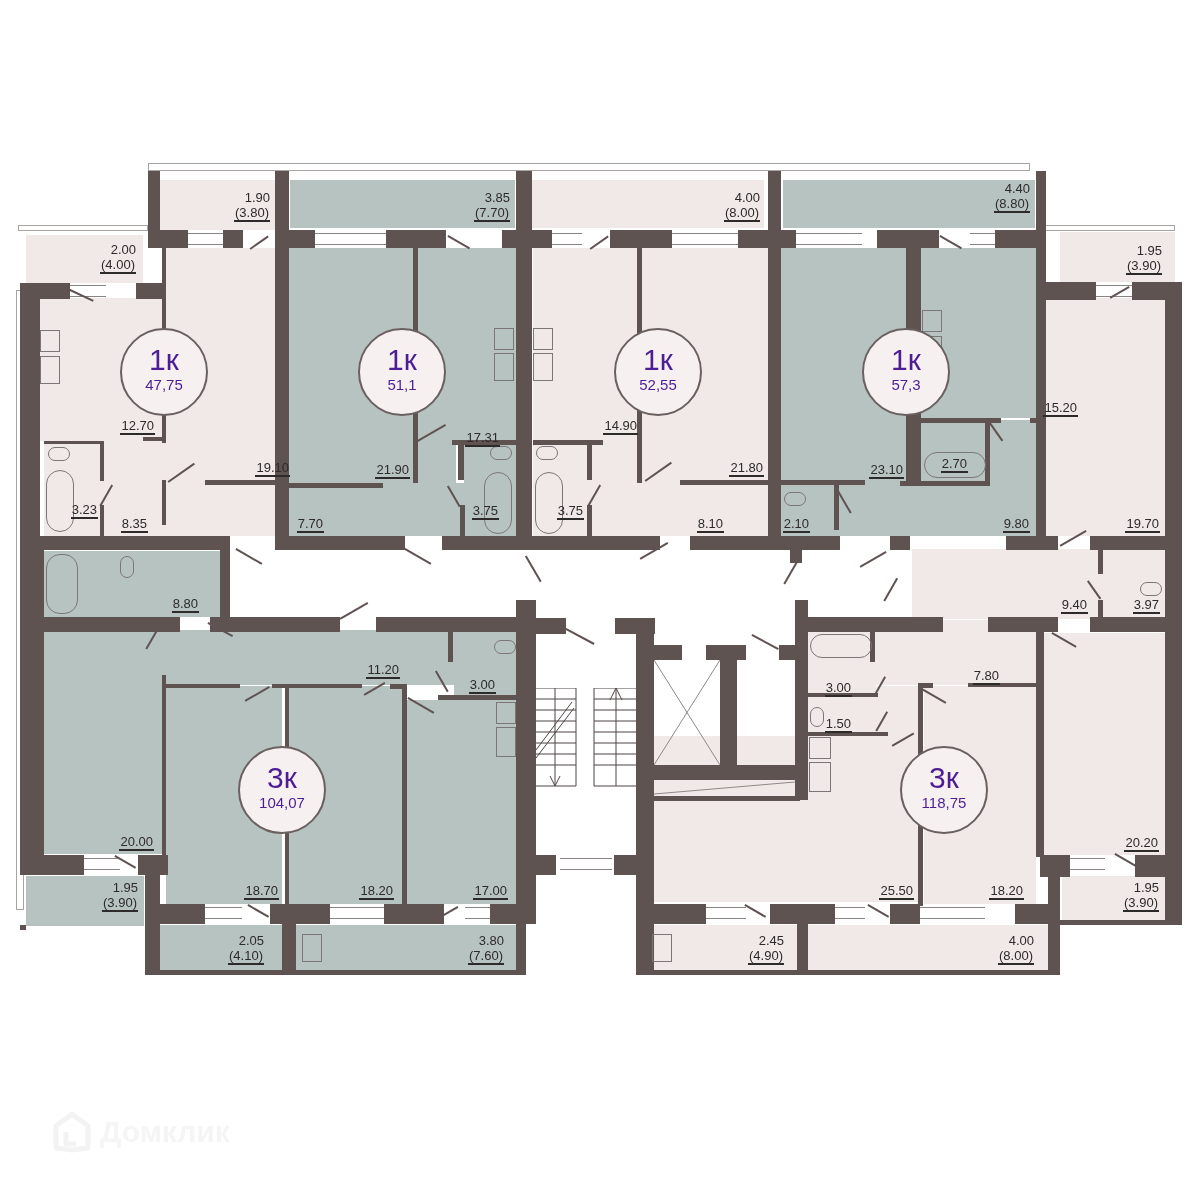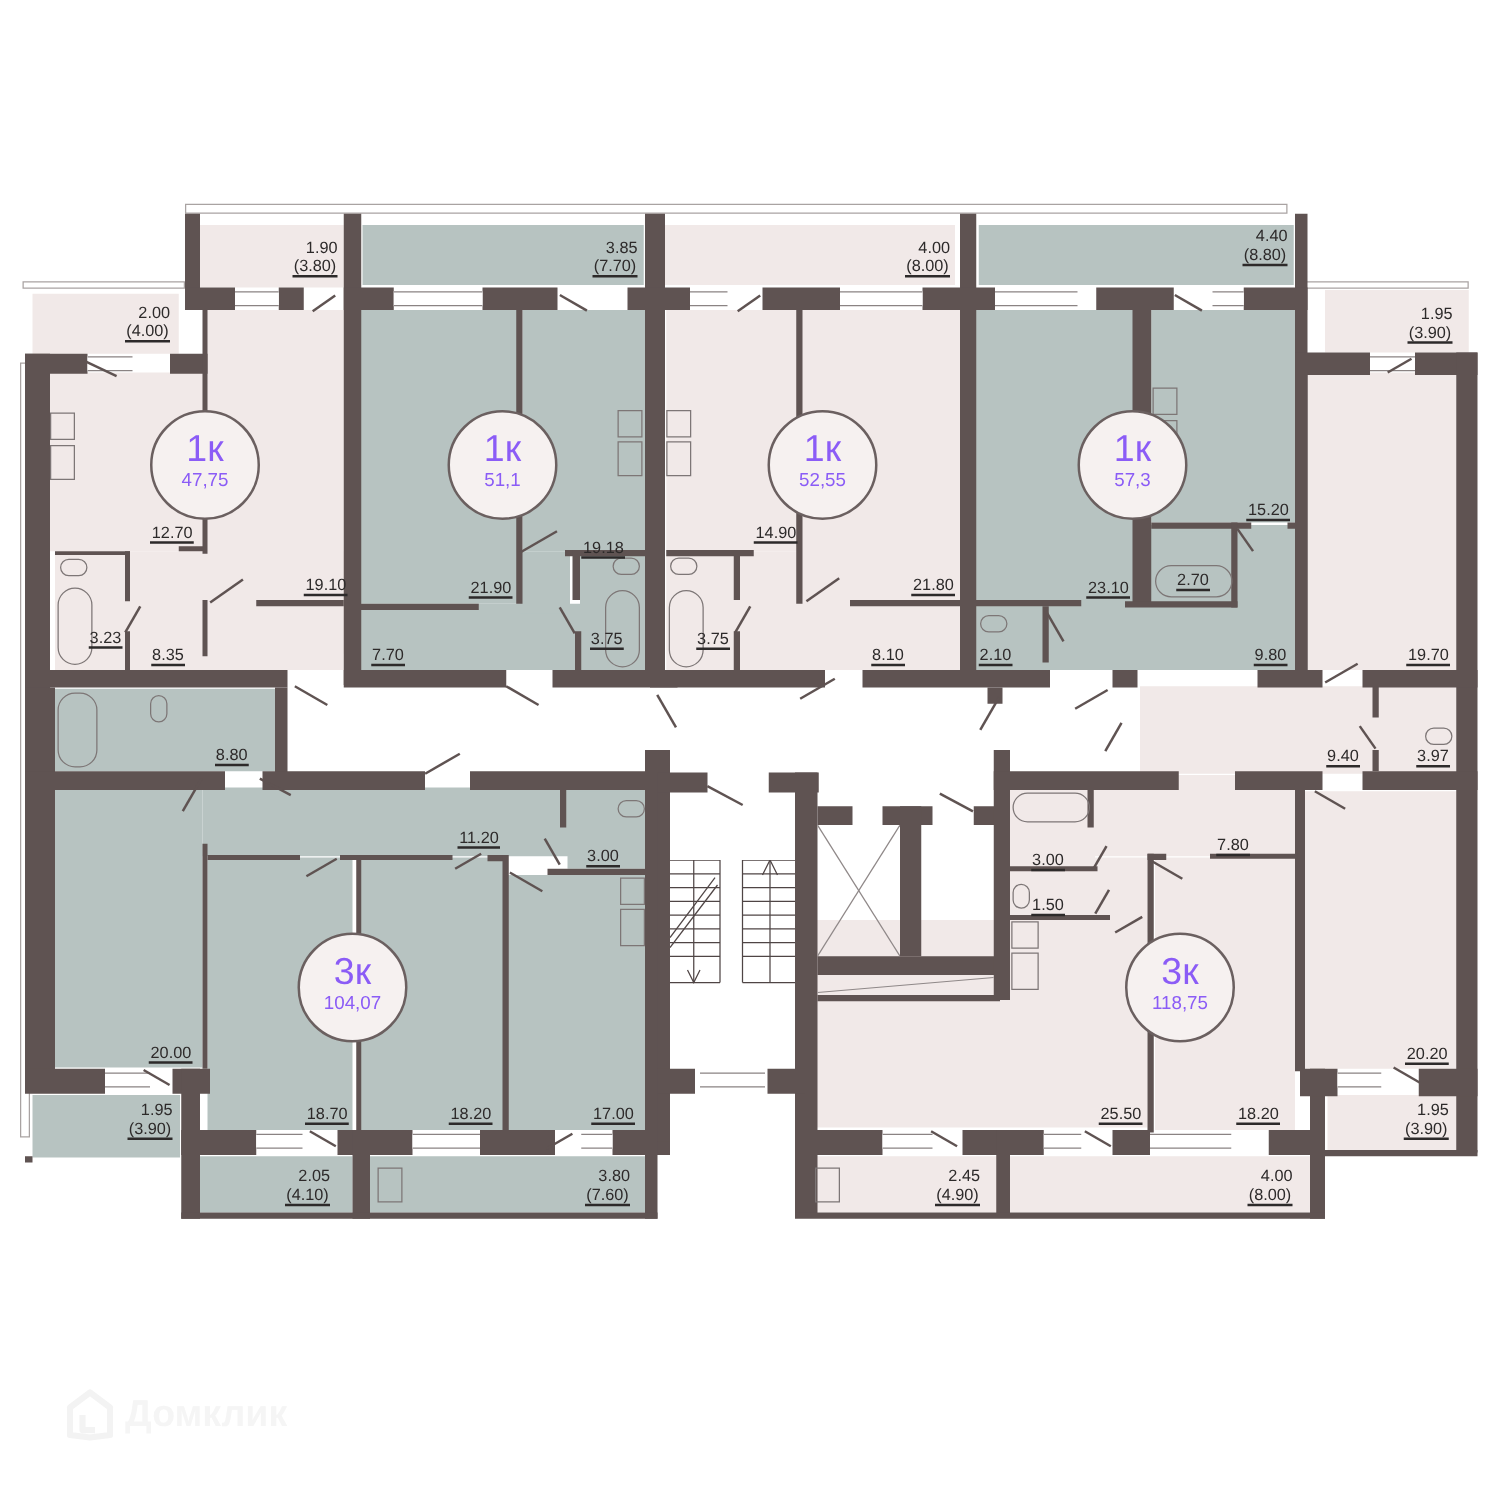--- a/index.html
+++ b/index.html
@@ -7,21 +7,21 @@
   #plan{position:absolute;left:0;top:0;width:1200px;height:1200px;}
   .r{position:absolute;box-sizing:border-box;}
   .pink{background:#f1e9e8;}
   .gray{background:#b7c3c1;}
   .white{background:#ffffff;}
   .w{position:absolute;background:#5f5352;}
   .edge{position:absolute;border:1px solid #a9a3a2;background:#ffffff;box-sizing:border-box;}
   .lbl{position:absolute;font-size:13px;color:#2d2a2a;text-align:right;line-height:15px;white-space:nowrap;}
   .lbl .v{display:inline-block;border-bottom:2px solid #2d2a2a;padding:0 1px;}
   .lbl .b{display:block;}
-  .badge{position:absolute;width:88px;height:88px;border-radius:50%;background:#f6f1f0;border:2px solid #6b6060;box-sizing:border-box;text-align:center;color:#8b5cf6;}
+  .badge{position:absolute;width:88px;height:88px;border-radius:50%;background:#f6f1f0;border:2px solid #6b6060;box-sizing:border-box;text-align:center;color:#4c1d95;}
   .badge .t{display:block;font-size:30px;line-height:32px;margin-top:14px;}
   .badge .a{display:block;font-size:15px;line-height:18px;}
   .fixt{position:absolute;border:1px solid #7d7676;box-sizing:border-box;}
   .tub{border-radius:14px;}
   .swing{position:absolute;height:1.5px;background:#5f5352;transform-origin:0 50%;}
   .win{position:absolute;background:#ffffff;border-top:1px solid #8a8383;border-bottom:1px solid #8a8383;box-sizing:border-box;}
   .logo{position:absolute;left:52px;top:1110px;display:flex;align-items:center;gap:8px;color:#f4f4f4;font-size:30px;font-weight:bold;opacity:.9;}
 </style>
 </head>
 <body>
@@ -353,38 +353,38 @@
   <div class="fixt tub" style="left:494px;top:640px;width:22px;height:14px;"></div>
   <div class="fixt tub" style="left:1140px;top:582px;width:22px;height:14px;"></div>
   <div class="fixt tub" style="left:810px;top:707px;width:14px;height:20px;"></div>
 
   <div class="fixt" style="left:302px;top:934px;width:20px;height:28px;"></div>
   <div class="fixt" style="left:652px;top:934px;width:20px;height:28px;"></div>
 
   <div class="lbl" style="left:70px;top:242px;width:66px;"><span class="b">2.00</span><span class="v">(4.00)</span></div>
   <div class="lbl" style="left:200px;top:190px;width:70px;"><span class="b">1.90</span><span class="v">(3.80)</span></div>
   <div class="lbl" style="left:100px;top:418px;width:55px;"><span class="v">12.70</span></div>
-  <div class="lbl" style="left:216px;top:460px;width:62px;"><span class="v">19.10</span></div>
+  <div class="lbl" style="left:228px;top:460px;width:62px;"><span class="v">19.10</span></div>
   <div class="lbl" style="left:50px;top:502px;width:48px;"><span class="v">3.23</span></div>
   <div class="lbl" style="left:100px;top:516px;width:48px;"><span class="v">8.35</span></div>
 
   <div class="lbl" style="left:440px;top:190px;width:70px;"><span class="b">3.85</span><span class="v">(7.70)</span></div>
-  <div class="lbl" style="left:440px;top:430px;width:60px;"><span class="v">19.18</span></div>
+  <div class="lbl" style="left:440px;top:430px;width:60px;"><span class="v">17.31</span></div>
   <div class="lbl" style="left:350px;top:462px;width:60px;"><span class="v">21.90</span></div>
   <div class="lbl" style="left:280px;top:516px;width:44px;"><span class="v">7.70</span></div>
   <div class="lbl" style="left:455px;top:503px;width:44px;"><span class="v">3.75</span></div>
 
   <div class="lbl" style="left:690px;top:190px;width:70px;"><span class="b">4.00</span><span class="v">(8.00)</span></div>
   <div class="lbl" style="left:578px;top:418px;width:60px;"><span class="v">14.90</span></div>
   <div class="lbl" style="left:700px;top:460px;width:64px;"><span class="v">21.80</span></div>
   <div class="lbl" style="left:540px;top:503px;width:44px;"><span class="v">3.75</span></div>
   <div class="lbl" style="left:680px;top:516px;width:44px;"><span class="v">8.10</span></div>
 
   <div class="lbl" style="left:960px;top:181px;width:70px;"><span class="b">4.40</span><span class="v">(8.80)</span></div>
-  <div class="lbl" style="left:970px;top:400px;width:62px;text-decoration:underline;"><span class="v">15.20</span></div>
+  <div class="lbl" style="left:1016px;top:400px;width:62px;text-decoration:underline;"><span class="v">15.20</span></div>
   <div class="lbl" style="left:928px;top:456px;width:40px;"><span class="v">2.70</span></div>
   <div class="lbl" style="left:840px;top:462px;width:64px;"><span class="v">23.10</span></div>
   <div class="lbl" style="left:770px;top:516px;width:40px;"><span class="v">2.10</span></div>
   <div class="lbl" style="left:980px;top:516px;width:50px;"><span class="v">9.80</span></div>
 
   <div class="lbl" style="left:1090px;top:243px;width:72px;"><span class="b">1.95</span><span class="v">(3.90)</span></div>
   <div class="lbl" style="left:1100px;top:516px;width:60px;"><span class="v">19.70</span></div>
   <div class="lbl" style="left:1040px;top:597px;width:48px;"><span class="v">9.40</span></div>
   <div class="lbl" style="left:1112px;top:597px;width:48px;"><span class="v">3.97</span></div>
 

